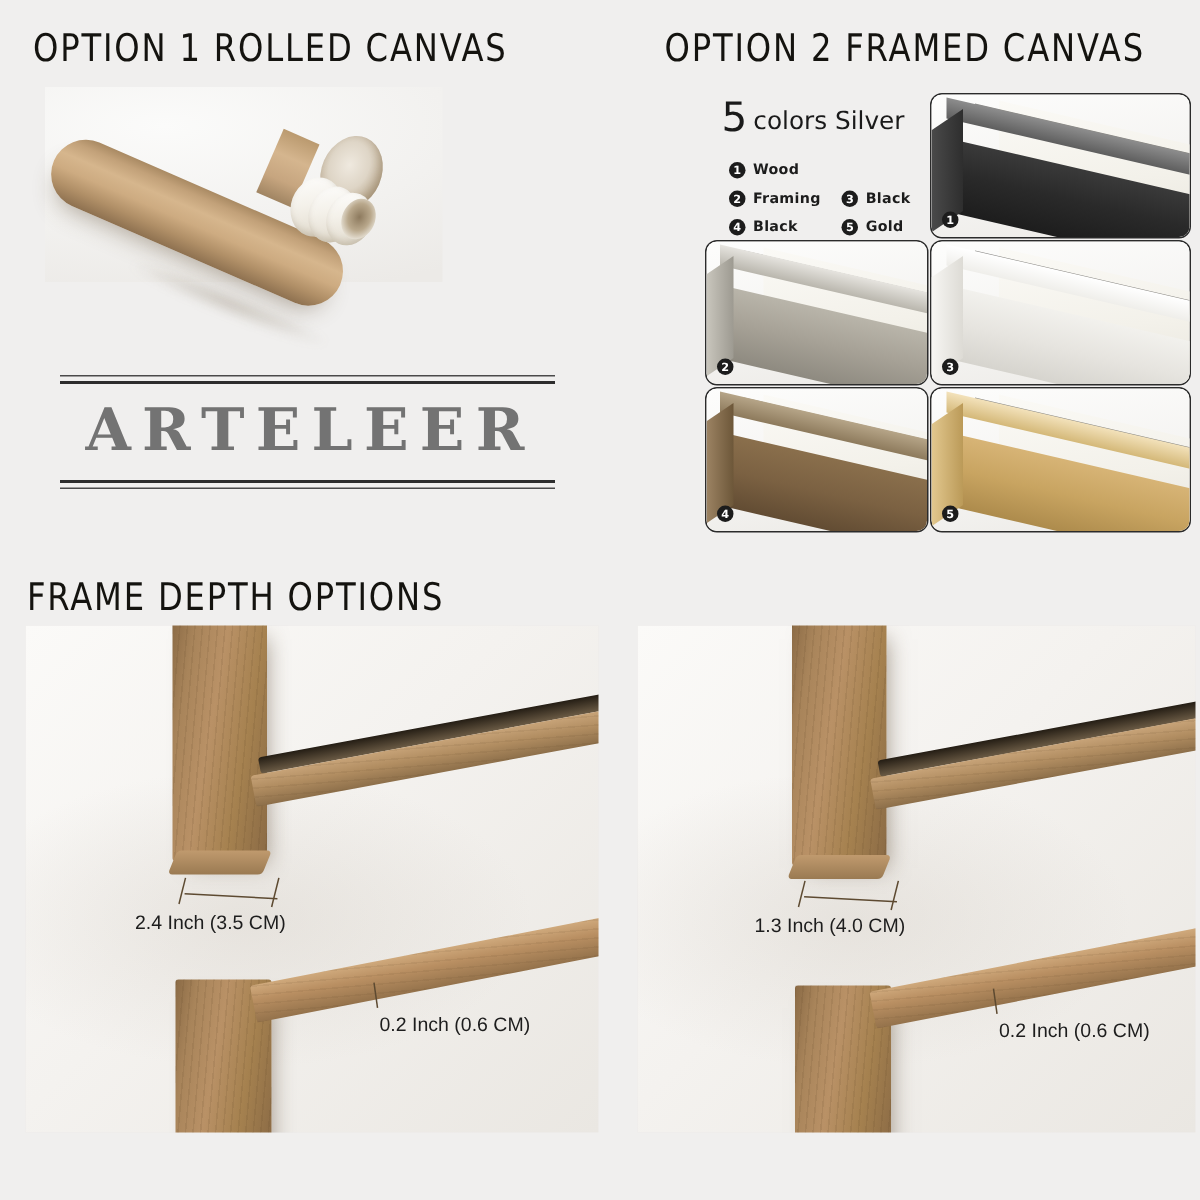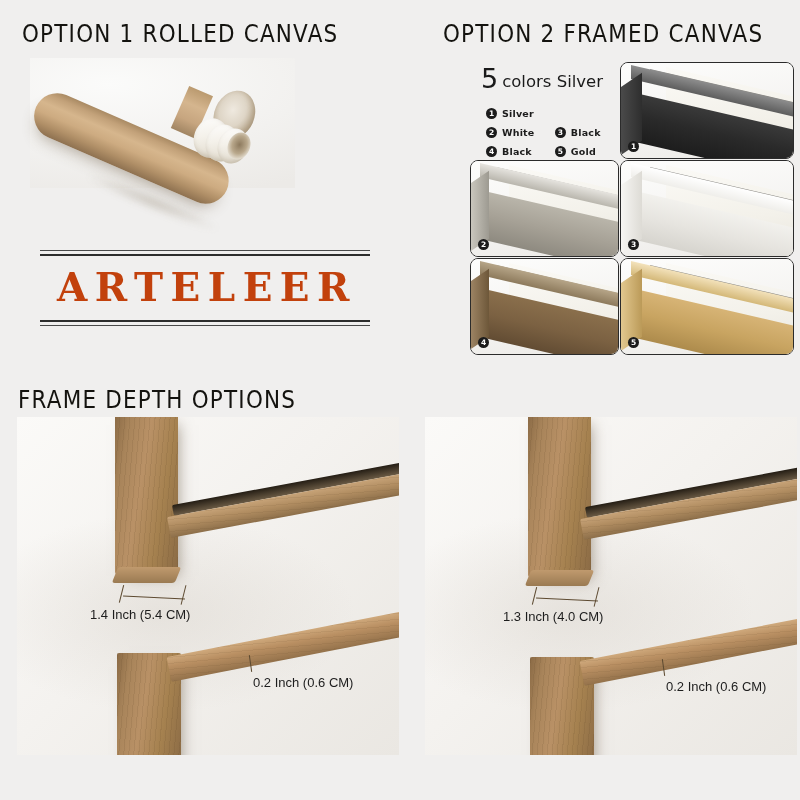--- a/index.html
+++ b/index.html
@@ -77,21 +77,21 @@
   .rule-grp{width:100%;}
   .rule-thin{height:1px;background:#4a4a4a;}
   .rule-gap{height:3px;}
   .rule-thick{height:2px;background:#2d2d2d;}
   #logo-word{
     text-align:center;
     font-family:"DejaVu Serif","Liberation Serif",serif;
     font-weight:700;
     font-size:39px;
     letter-spacing:7.5px;
-    color:#c2410c;
+    color:#737373;
     padding:12px 0 13px 4px;
     line-height:1;
   }
 
   
   #framing-title{
     position:absolute;left:481px;top:63px;
     color:#1a1a1a;white-space:nowrap;
     font-family:"DejaVu Sans",sans-serif;
   }
@@ -245,25 +245,25 @@
 
   <div class="hd" id="h-opt2">OPTION 2 FRAMED CANVAS</div>
 
   <div id="framing-title">
     <span class="big">5</span><span class="small">colors Silver</span>
   </div>
 
   <div id="legend">
     <div class="lg-item" style="grid-column:1/3;">
       <span class="lg-num">1</span>
-      <span class="lg-label">Silver</span>
+      <span class="lg-label">Wood</span>
     </div>
     <div class="lg-item">
       <span class="lg-num">2</span>
-      <span class="lg-label">White</span>
+      <span class="lg-label">Framing</span>
     </div>
     <div class="lg-item">
       <span class="lg-num">3</span>
       <span class="lg-label">Black</span>
     </div>
     <div class="lg-item">
       <span class="lg-num">4</span>
       <span class="lg-label">Black</span>
     </div>
     <div class="lg-item">
@@ -352,21 +352,21 @@
       <div class="grain"></div>
     </div>
     <div class="rail" style="left:152px;top:240px;width:262px;height:25px;transform:rotate(-11deg);transform-origin:left center;
          background:linear-gradient(to bottom,#cfa97c 0%,#b98f62 40%,#94724b 100%);">
         <div class="grain"></div>
       </div>
 
     <div class="tick" style="left:104px;top:168px;width:1.4px;height:18px;transform:rotate(14deg);"></div>
     <div class="tick" style="left:166px;top:168px;width:1.4px;height:20px;transform:rotate(14deg);"></div>
     <div class="tick" style="left:106px;top:180px;width:62px;height:1.2px;transform:rotate(3deg);"></div>
-    <div class="dim" style="left:73px;top:190px;">1.4 Inch (5.4 CM)</div>
+    <div class="dim" style="left:73px;top:190px;">2.4 Inch (3.5 CM)</div>
 
     <div class="tick" style="left:233px;top:238px;width:1.3px;height:17px;transform:rotate(-8deg);"></div>
     <div class="dim" style="left:236px;top:258px;">0.2 Inch (0.6 CM)</div>
   </div>
 
   <div class="depth-photo" id="depth-right">
     <div class="wall"></div>
     <div class="wall-soft"></div>
 
     <div class="bar-v" style="left:103px;top:-6px;width:63px;height:166px;">

